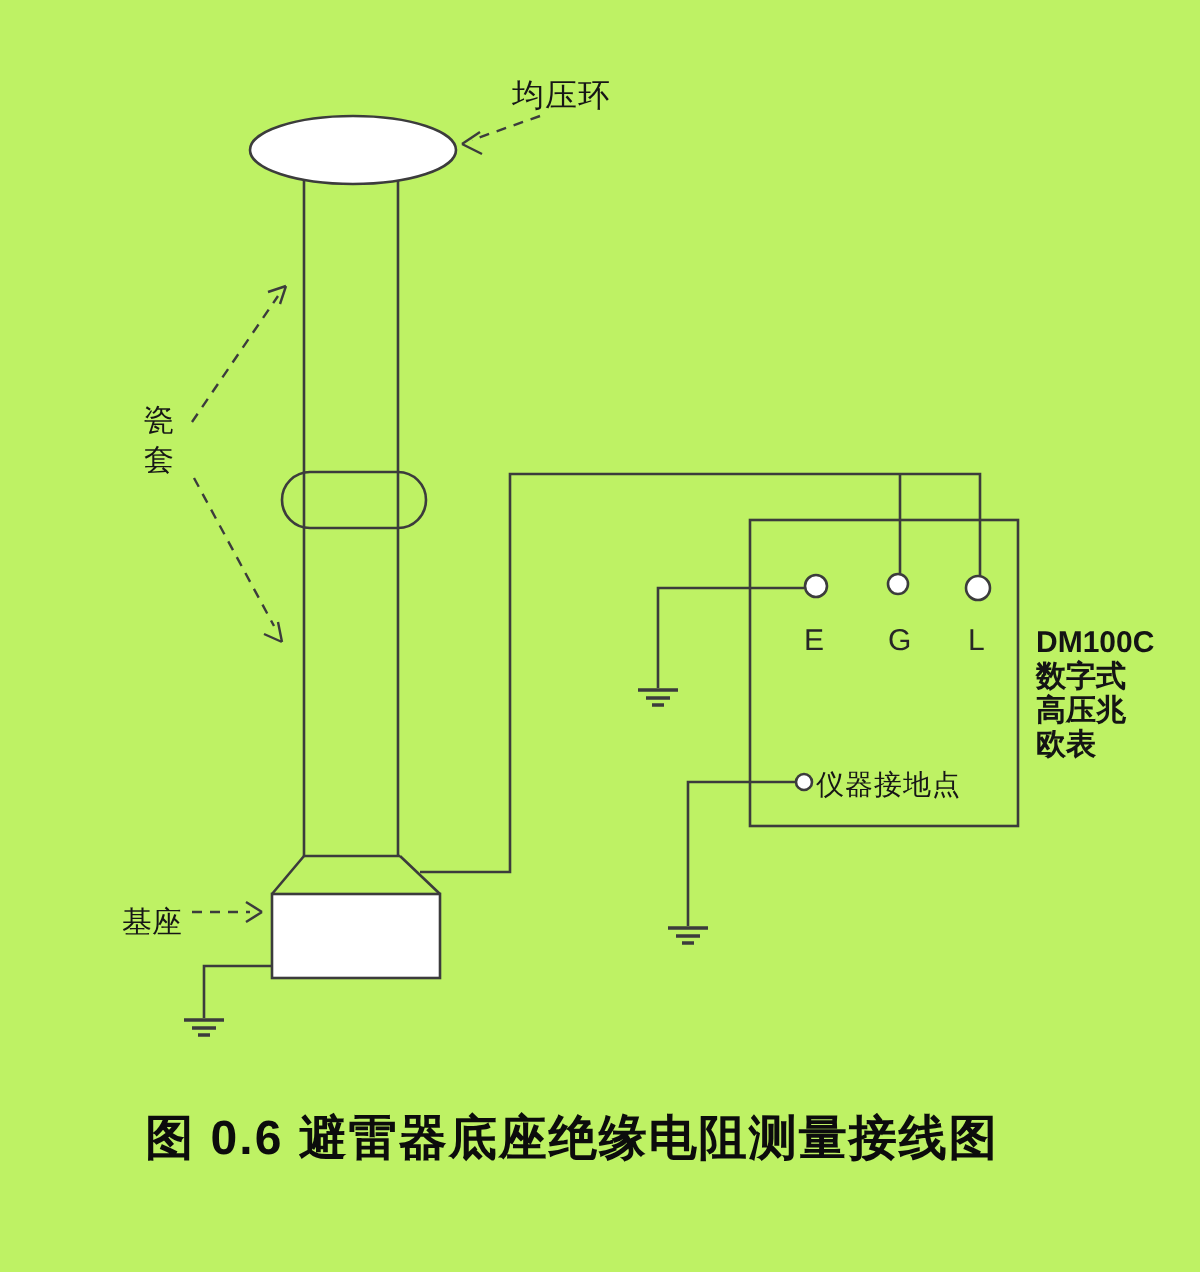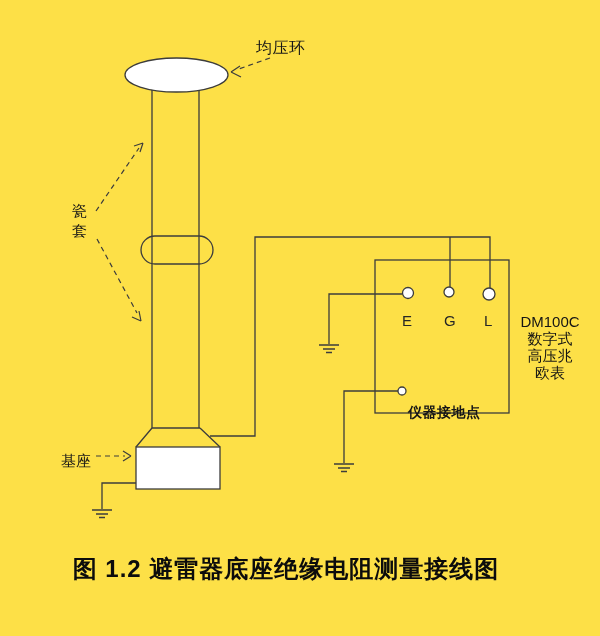--- a/index.html
+++ b/index.html
@@ -3,43 +3,43 @@
 <meta charset="utf-8">
 <style>
   html,body{margin:0;padding:0;}
   body{
     font-family:"Liberation Sans","DejaVu Sans",sans-serif;
     background:#ffffff;
   }
   .page{
     position:relative;
     width:600px;height:636px;
-    background:#fde047;
+    background:#bef264;
     overflow:hidden;
   }
   .diagram-svg{
     position:absolute;left:0;top:0;
   }
   .lbl{
     position:absolute;
     color:#161616;
     white-space:nowrap;
   }
   .lbl-grading{left:256px;top:38px;font-size:16px;letter-spacing:0.5px;}
   .lbl-porcelain{left:72px;top:201px;font-size:15px;line-height:20px;white-space:pre;text-align:center;}
   .lbl-base{left:61px;top:452px;font-size:15px;}
   .lbl-term{font-size:15px;color:#262626;}
   .lbl-term-e{left:402px;top:312px;}
   .lbl-term-g{left:444px;top:312px;}
   .lbl-term-l{left:484px;top:312px;}
-  .lbl-instground{left:408px;top:384px;font-size:14px;font-weight:bold;letter-spacing:0.5px;margin-top:20px;}
+  .lbl-instground{left:408px;top:384px;font-size:14px;font-weight:normal;letter-spacing:0.5px;}
   .meter-name{
     position:absolute;left:518px;top:313px;width:64px;
-    font-size:15px;font-weight:normal;line-height:17px;
-    text-align:center;white-space:pre;color:#141414;
+    font-size:15px;font-weight:bold;line-height:17px;
+    white-space:pre;color:#141414;
   }
   .caption{
     position:absolute;left:0;top:553px;width:572px;
     text-align:center;font-size:24px;font-weight:bold;
     color:#0c0c0c;letter-spacing:1px;white-space:nowrap;
   }
 </style>
 </head>
 <body>
 
@@ -120,14 +120,14 @@
   <div class="lbl lbl-term lbl-term-g">G</div>
   <div class="lbl lbl-term lbl-term-l">L</div>
 
   <div class="lbl lbl-instground">仪器接地点</div>
 
   <div class="meter-name">DM100C
 数字式
 高压兆
 欧表</div>
 
-  <div class="caption">图 1.2  避雷器底座绝缘电阻测量接线图</div>
+  <div class="caption">图 0.6  避雷器底座绝缘电阻测量接线图</div>
 </div>
 
 </body></html>

